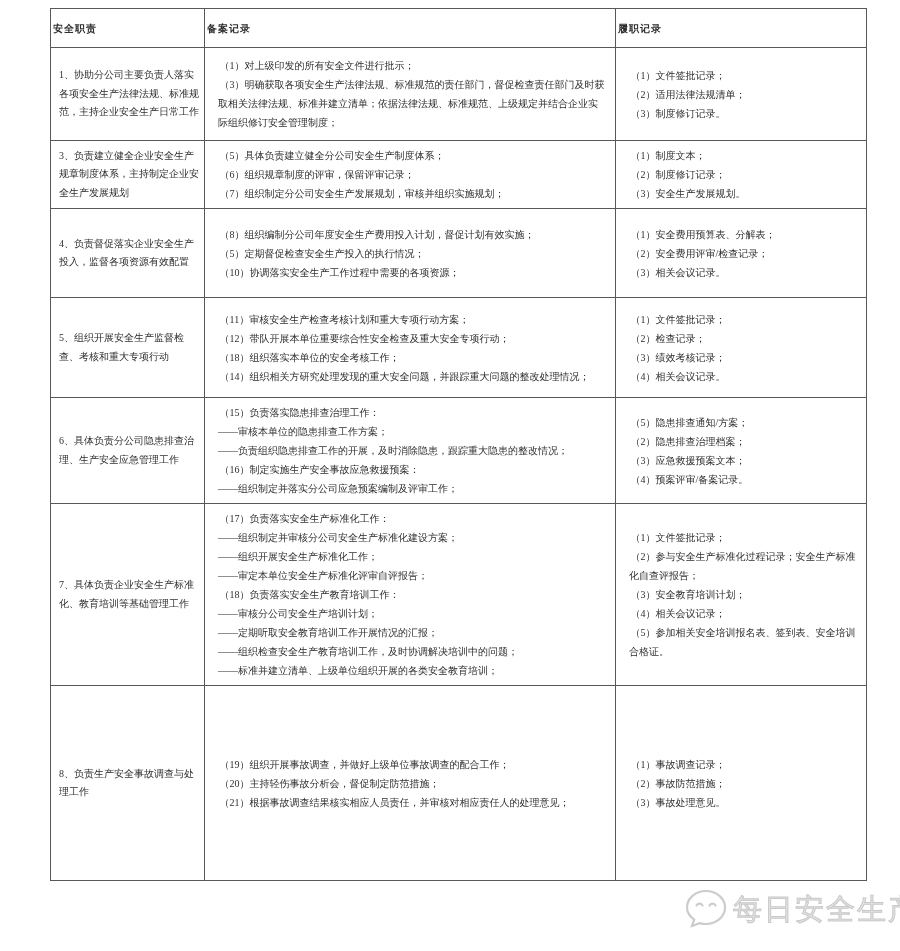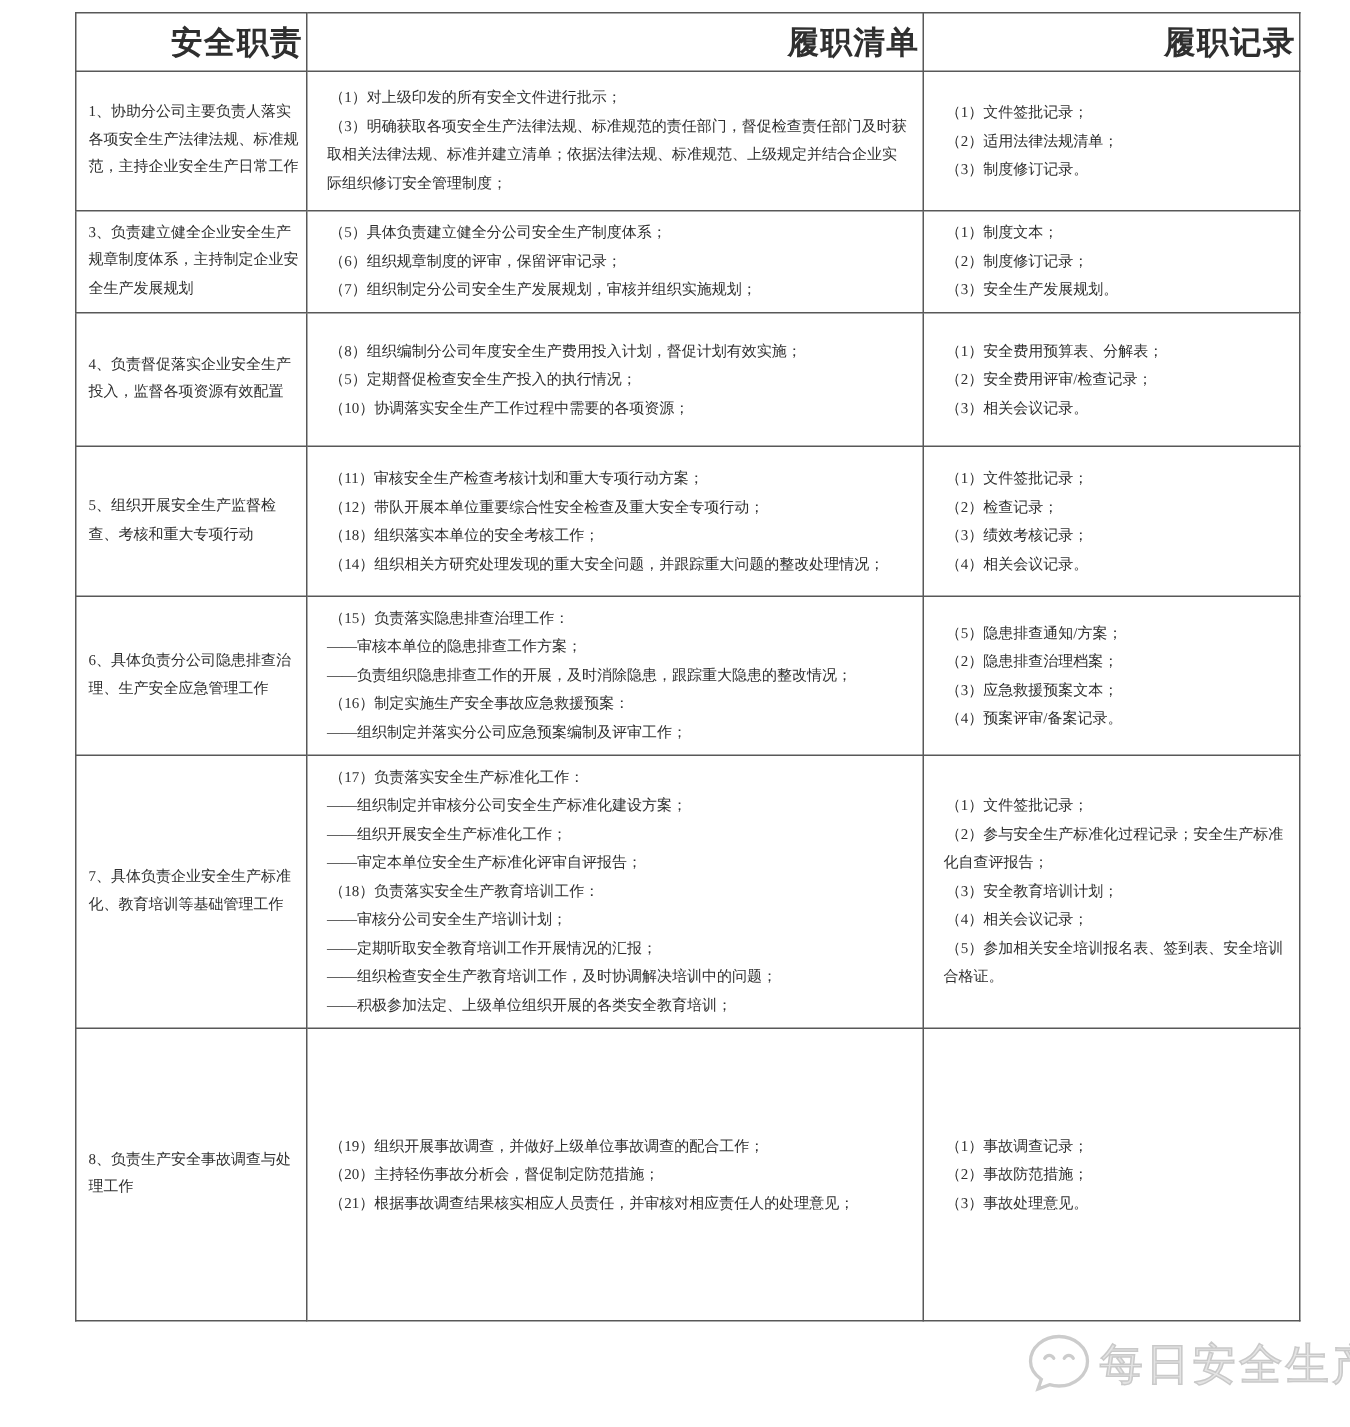--- a/index.html
+++ b/index.html
@@ -22,24 +22,24 @@
   }
   .duty-table th, .duty-table td {
     border: 1px solid #585858;
     vertical-align: middle;
     font-size: 10px;
     line-height: 19px;
     word-break: break-all;
   }
   .duty-table thead tr { height: 39px; }
   .duty-table th {
-    font-size: 21px;
+    font-size: 10px;
     font-weight: bold;
     letter-spacing: 1px;
-    text-align: right;
+    text-align: left;
     padding: 2px;
   }
   
   .duty-table tbody tr:nth-child(1) { height: 93px; }
   .duty-table tbody tr:nth-child(2) { height: 63px; }
   .duty-table tbody tr:nth-child(3) { height: 89px; }
   .duty-table tbody tr:nth-child(4) { height: 100px; }
   .duty-table tbody tr:nth-child(5) { height: 105px; }
   .duty-table tbody tr:nth-child(6) { height: 138px; }
   .duty-table tbody tr:nth-child(7) { height: 195px; }
@@ -79,21 +79,21 @@
 
   <table class="duty-table">
     <colgroup>
       <col style="width:154px">
       <col style="width:411px">
       <col style="width:251px">
     </colgroup>
     <thead>
       <tr>
         <th>安全职责</th>
-        <th>履职清单</th>
+        <th>备案记录</th>
         <th>履职记录</th>
       </tr>
     </thead>
     <tbody>
   <tr class="duty-row">
     <td class="duty-cell">1、协助分公司主要负责人落实各项安全生产法律法规、标准规范，主持企业安全生产日常工作</td>
     <td class="checklist-cell">
             <div class="line num">（1）对上级印发的所有安全文件进行批示；</div>
             <div class="line num">（3）明确获取各项安全生产法律法规、标准规范的责任部门，督促检查责任部门及时获取相关法律法规、标准并建立清单；依据法律法规、标准规范、上级规定并结合企业实际组织修订安全管理制度；</div>
           </td>
@@ -170,21 +170,21 @@
     <td class="duty-cell">7、具体负责企业安全生产标准化、教育培训等基础管理工作</td>
     <td class="checklist-cell">
             <div class="line num">（17）负责落实安全生产标准化工作：</div>
             <div class="line dash">——组织制定并审核分公司安全生产标准化建设方案；</div>
             <div class="line dash">——组织开展安全生产标准化工作；</div>
             <div class="line dash">——审定本单位安全生产标准化评审自评报告；</div>
             <div class="line num">（18）负责落实安全生产教育培训工作：</div>
             <div class="line dash">——审核分公司安全生产培训计划；</div>
             <div class="line dash">——定期听取安全教育培训工作开展情况的汇报；</div>
             <div class="line dash">——组织检查安全生产教育培训工作，及时协调解决培训中的问题；</div>
-            <div class="line dash">——积极参加法定、上级单位组织开展的各类安全教育培训；</div>
+            <div class="line dash">——标准并建立清单、上级单位组织开展的各类安全教育培训；</div>
           </td>
     <td class="records-cell">
             <div class="line num">（1）文件签批记录；</div>
             <div class="line num">（2）参与安全生产标准化过程记录；安全生产标准化自查评报告；</div>
             <div class="line num">（3）安全教育培训计划；</div>
             <div class="line num">（4）相关会议记录；</div>
             <div class="line num">（5）参加相关安全培训报名表、签到表、安全培训合格证。</div>
           </td>
   </tr>
 

